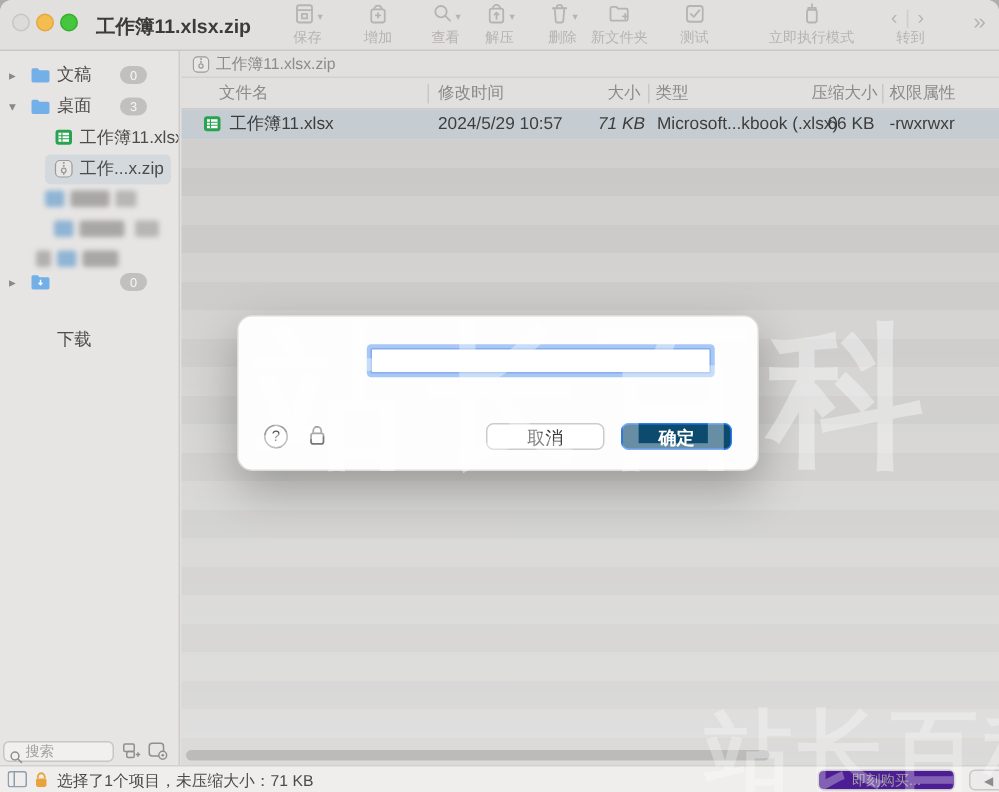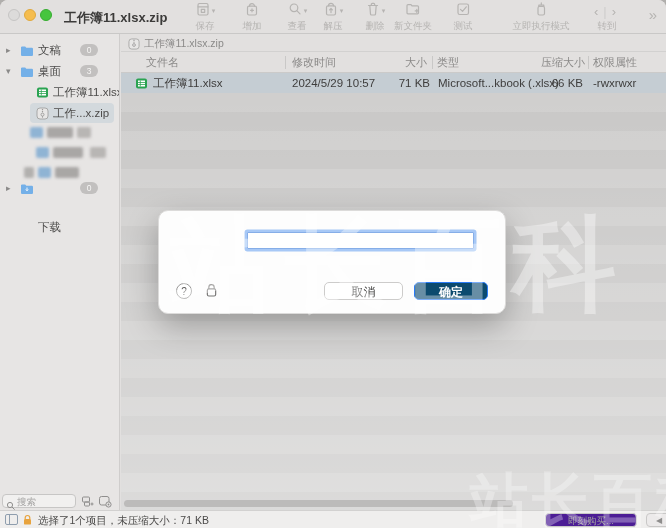--- a/index.html
+++ b/index.html
@@ -345,21 +345,21 @@
   <div id="file-row">
     <span class="cell" style="left:14px; top:3px;">
       <svg width="13" height="13" viewBox="0 0 13 13">
           <rect x="1" y="1.5" width="11" height="10" rx="2" fill="#2aa351"></rect>
           <rect x="3" y="3.5" width="7" height="6" fill="#fff"></rect>
           <path d="M3 5.5 h7 M3 7.5 h7 M5.3 3.5 v6" stroke="#2aa351" stroke-width="0.8"></path>
         </svg>
     </span>
     <span class="cell" style="left:32px;">工作簿11.xlsx</span>
     <span class="cell" style="left:171px;">2024/5/29 10:57</span>
-    <span class="cell" style="left:240px; width:69px; text-align:right;">71 KB</span>
+    <span class="cell" style="left:240px; width:69px; text-align:right;font-style:italic;">71 KB</span>
     <span class="cell" style="left:317px;">Microsoft...kbook (.xlsx)</span>
     <span class="cell" style="left:400px; width:62px; text-align:right;">66 KB</span>
     <span class="cell" style="left:472px;">-rwxrwxr</span>
   </div>
 
   <div id="list-body"></div>
   <div id="hscroll"></div>
 
   <div id="dialog">
     <input id="pw-input" type="password" value="" style="">

